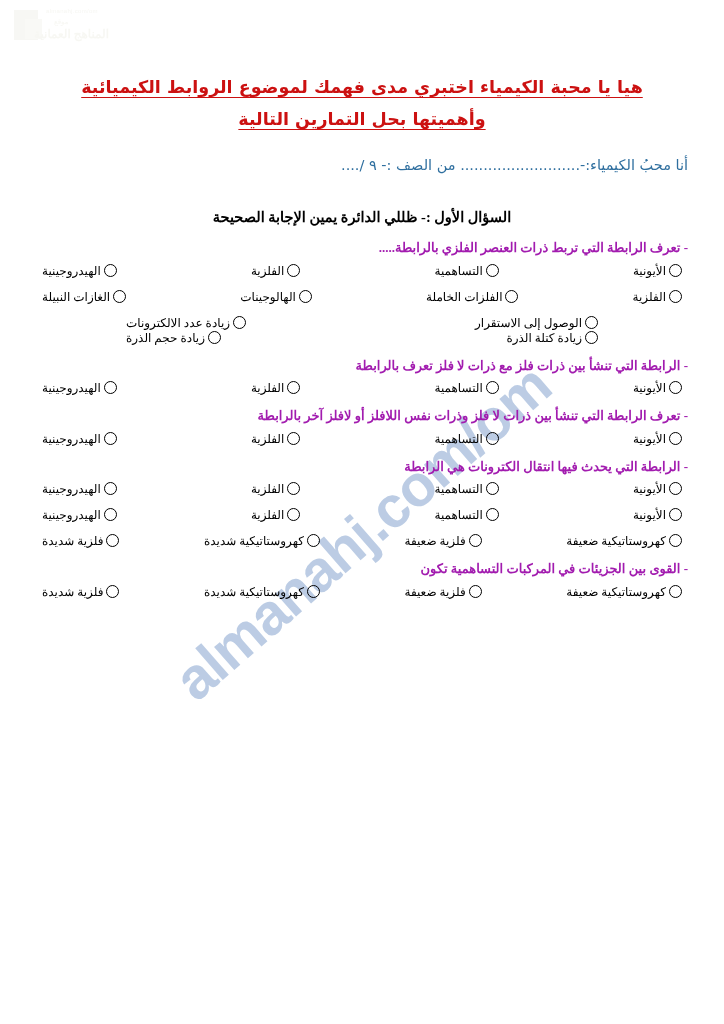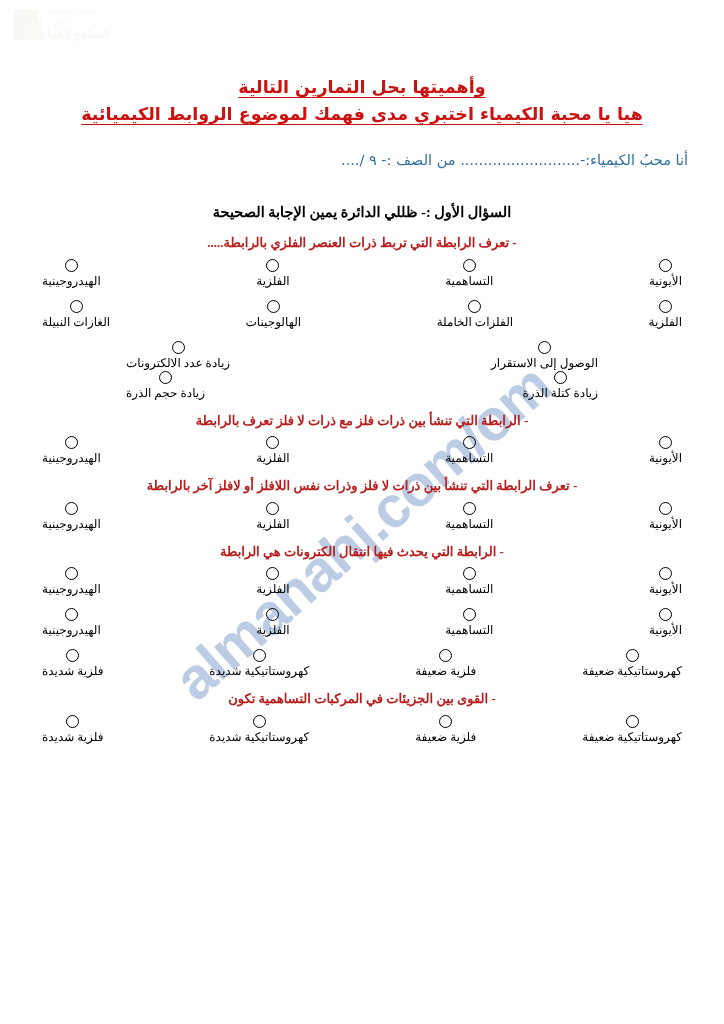--- a/index.html
+++ b/index.html
@@ -134,41 +134,41 @@
     font-weight: bold;
     font-size: 14.5px;
     color: #000;
     font-family: "Liberation Serif", serif;
   }
 
   .question {
     margin-top: 13px;
   }
   .q-text {
-    text-align: center;
+    text-align: right;
     font-weight: bold;
     font-size: 13px;
-    color: #b91c1c;
+    color: #a21caf;
     line-height: 1.35;
     font-family: "Liberation Serif", serif;
   }
 
   
   .opt-row {
     display: flex;
     flex-direction: row;
     justify-content: space-between;
     align-items: center;
     margin-top: 7px;
     padding: 0 6px;
   }
   .opt {
     display: flex;
-    flex-direction: column;
-    align-items: center;
+    flex-direction: row;
+    align-items: flex-end;
     gap: 3px;
     font-size: 12px;
     color: #000;
     white-space: nowrap;
     font-family: "Liberation Serif", serif;
   }
   .radio {
     display: inline-block;
     width: 11px;
     height: 11px;
@@ -203,22 +203,22 @@
     <span class="cl-url">almanahj.com/om</span>
     <span class="cl-ar1">موقع</span>
     <span class="cl-ar2">المناهج العمانية</span>
   </div>
 
   <div class="watermark">almanahj.com/om</div>
 
   <div class="content">
 
     <div class="title-block">
+      <div class="title-line l1">هيا يا محبة الكيمياء اختبري مدى فهمك لموضوع الروابط الكيميائية</div>
       <div class="title-line l2">وأهميتها بحل التمارين التالية</div>
-      <div class="title-line l1">هيا يا محبة الكيمياء اختبري مدى فهمك لموضوع الروابط الكيميائية</div>
     </div>
 
     <div class="name-line">أنا محبُ الكيمياء:-.......................... من الصف :- ٩ /....</div>
 
     <div class="q-heading">السؤال الأول :- ظللي الدائرة يمين الإجابة الصحيحة</div>
 
     <div id="questions-container">
         <div class="question">
           <div class="q-text">- تعرف الرابطة التي تربط ذرات العنصر الفلزي بالرابطة.....</div>
           <div class="opt-row">

